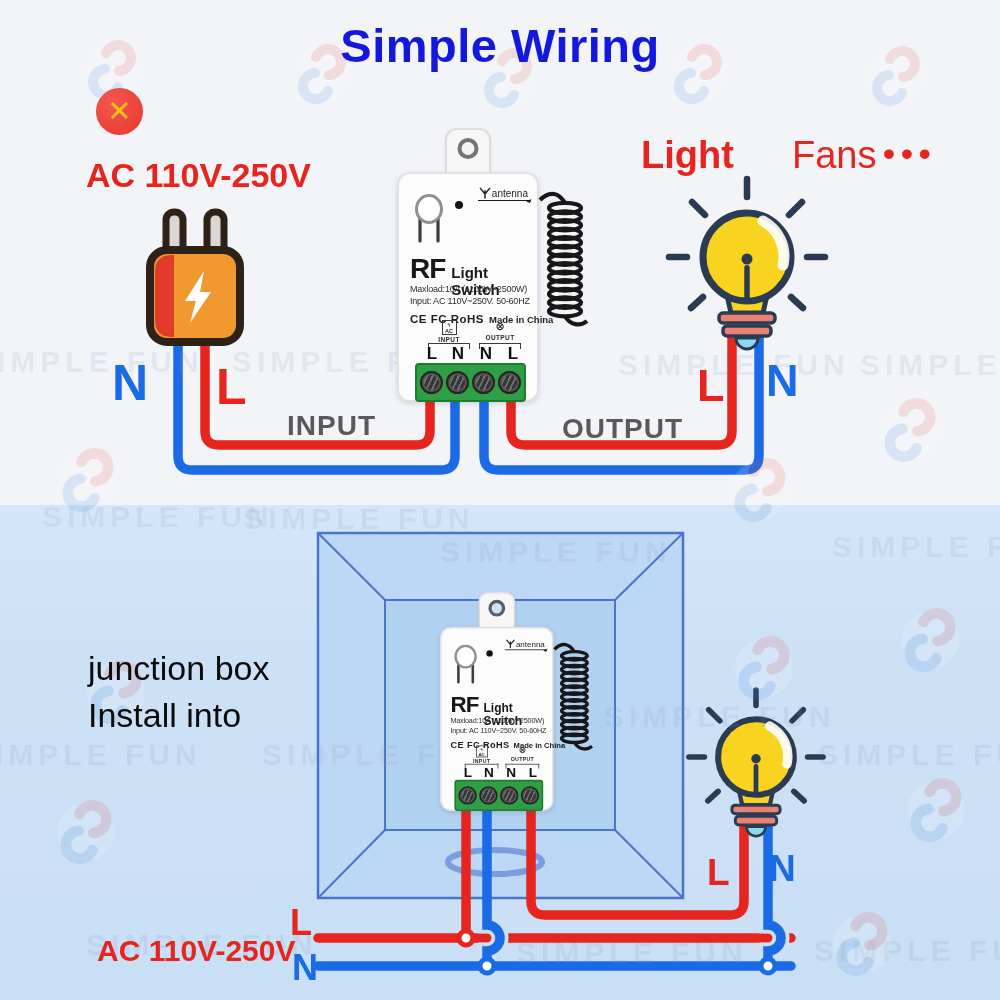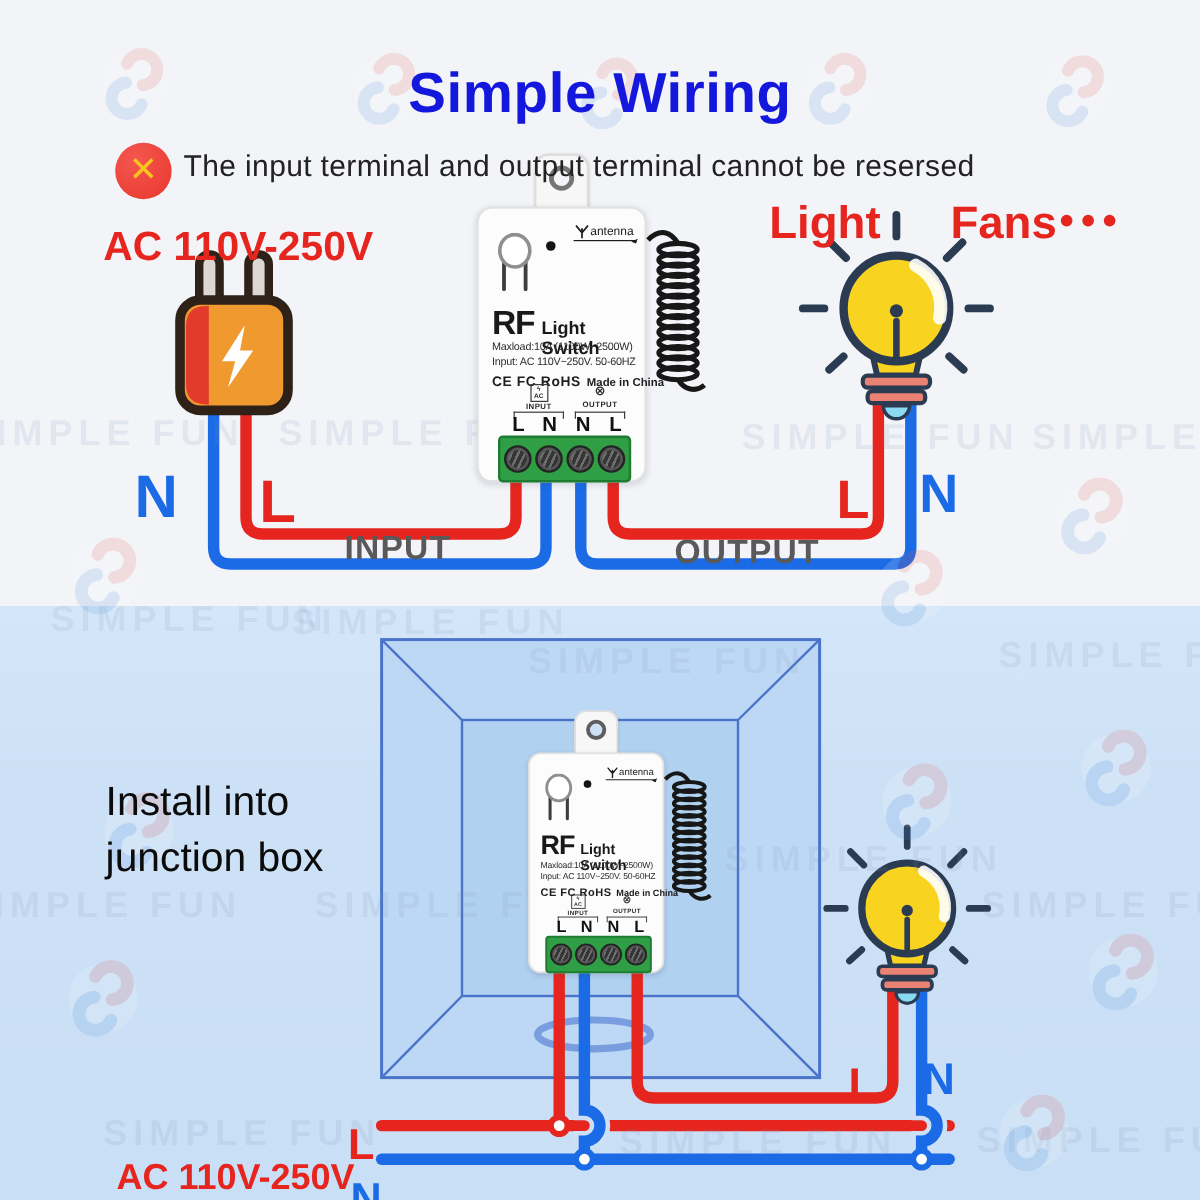--- a/index.html
+++ b/index.html
@@ -36,30 +36,30 @@
   .box-line{stroke:var(--box_line,#4a74c9);stroke-width:2;}
   .knockout{fill:none;stroke:#6d93da;stroke-width:6;opacity:.85;}
   .b-ray{stroke:var(--navy,#2b3b52);stroke-width:6.5;stroke-linecap:round;}
   .b-glass{fill:var(--bulb_yellow,#f8d320);stroke:var(--navy,#2b3b52);}
   .b-fil{fill:var(--navy,#2b3b52);}
   .b-bar{fill:var(--salmon,#e98272);stroke:var(--navy,#2b3b52);stroke-width:3.5;}
   .b-drop{fill:var(--drop_blue,#8adaf2);stroke:var(--navy,#2b3b52);stroke-width:3;}
   .prong{fill:#dcd7d2;stroke:var(--plug_outline,#2e2118);stroke-width:7;}
   .plug-body{fill:var(--plug_orange,#f0992f);stroke:var(--plug_outline,#2e2118);stroke-width:8;}
   
-  .lbl{position:absolute;z-index:4;white-space:nowrap;margin-top:31px;}
+  .lbl{position:absolute;z-index:4;white-space:nowrap;}
   .title{left:0;right:0;top:18px;text-align:center;font-size:47px;font-weight:800;
     color:var(--title_blue,#1318dc);letter-spacing:.5px;}
   .warn-ic{left:96px;top:88px;width:47px;height:47px;border-radius:50%;
     background:radial-gradient(circle at 35% 30%,#f4574e,var(--warn_red,#e8362e));
     color:var(--warn_yellow,#f8c51c);font-size:29px;font-weight:900;line-height:47px;text-align:center;}
   .warn-text{left:153px;top:94px;font-size:25px;color:#222;letter-spacing:.3px;}
   .ac-top{left:86px;top:156px;font-size:34px;font-weight:800;color:var(--red,#e6251f);}
   .lamps{left:641px;top:134px;font-size:38px;font-weight:800;color:var(--red,#e6251f);}
-  .fans{left:792px;top:134px;font-size:38px;font-weight:700;color:var(--red,#e6251f);}
+  .fans{left:792px;top:134px;font-size:38px;font-weight:400;color:var(--red,#e6251f);}
   .dots{left:883px;top:134px;font-size:34px;font-weight:800;color:var(--red,#e6251f);letter-spacing:6px;}
   .nl{font-weight:800;}
   .n1{left:112px;top:354px;font-size:50px;color:var(--blue,#1b6be6);}
   .l1{left:216px;top:358px;font-size:50px;color:var(--red,#e6251f);}
   .cap-input{left:287px;top:410px;font-size:28px;font-weight:800;color:var(--gray_label,#595959);letter-spacing:1px;}
   .cap-output{left:562px;top:413px;font-size:28px;font-weight:800;color:var(--gray_label,#595959);letter-spacing:1px;}
   .l2{left:697px;top:360px;font-size:45px;color:var(--red,#e6251f);}
   .n2{left:766px;top:355px;font-size:45px;color:var(--blue,#1b6be6);}
   .install{left:88px;top:645px;font-size:34px;color:#0b0b0b;line-height:47px;z-index:4;position:absolute;}
   .ac-bottom{left:97px;top:934px;font-size:30px;font-weight:800;color:var(--red,#e6251f);}
@@ -379,35 +379,34 @@
         <ellipse class="coil" cx="27" cy="106" rx="16" ry="5.2"></ellipse>
           <ellipse class="coil" cx="27" cy="114.6" rx="16" ry="5.2"></ellipse>
         <ellipse class="coil" cx="27" cy="123.2" rx="16" ry="5.2"></ellipse>
         <path class="coil" d="M27,128 C32,137 42,139 49,133"></path>
       </svg>
     </div>
   </div>
 
   <div class="lbl title">Simple Wiring</div>
   <div class="lbl warn-ic">✕</div>
-  <div class="lbl warn-text">The input terminal and output terminal cannot be resersed</div>
 
   <div class="lbl ac-top">AC 110V-250V</div>
   <div class="lbl lamps">Light</div>
   <div class="lbl fans">Fans</div>
   <div class="lbl dots">•••</div>
   <div class="lbl nl n1">N</div>
   <div class="lbl nl l1">L</div>
   <div class="lbl cap-input">INPUT</div>
   <div class="lbl cap-output">OUTPUT</div>
   <div class="lbl nl l2">L</div>
   <div class="lbl nl n2">N</div>
 
   <div class="install">
+    <div>junction box</div>
     <div>Install into</div>
-    <div>junction box</div>
   </div>
   <div class="lbl ac-bottom">AC 110V-250V</div>
   <div class="lbl nl bus-l">L</div>
   <div class="lbl nl bus-n">N</div>
   <div class="lbl nl lamp-l2">L</div>
   <div class="lbl nl lamp-n2">N</div>
 </div>
 
 </body></html>

